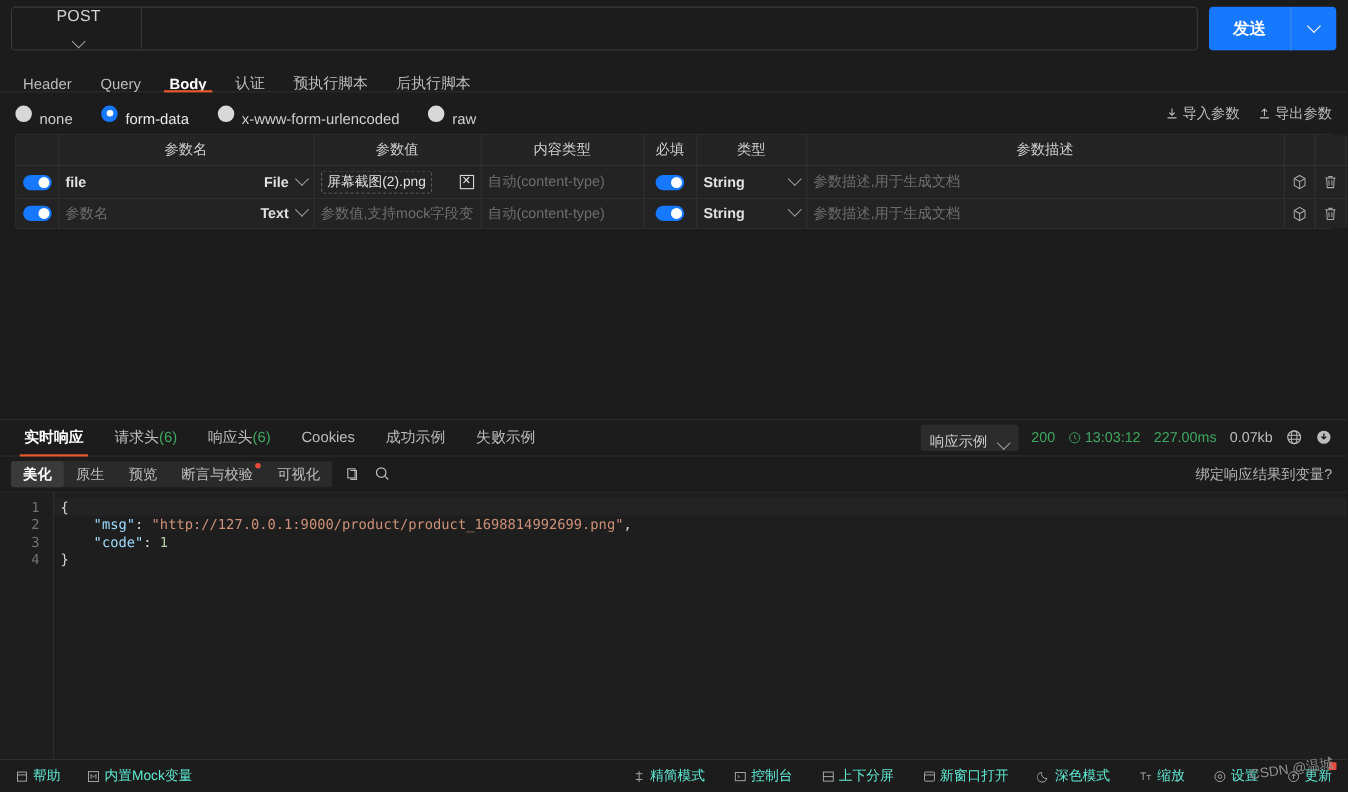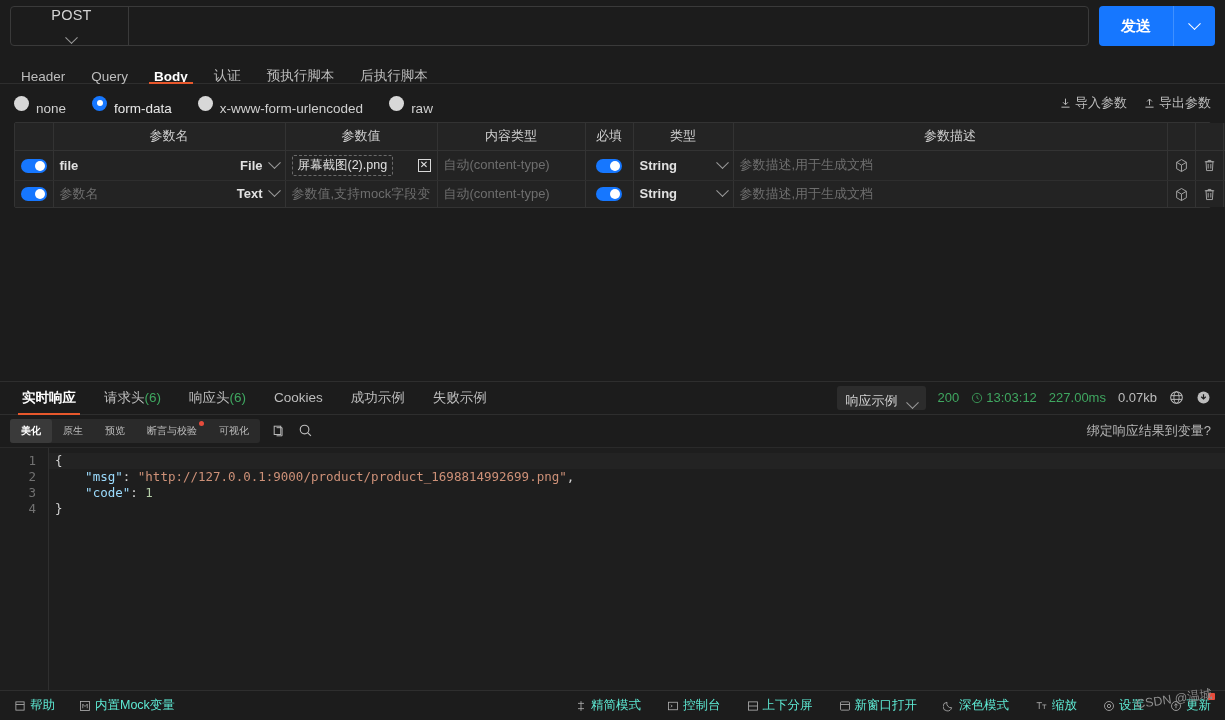--- a/index.html
+++ b/index.html
@@ -92,21 +92,21 @@
   .resp-meta { margin-left: auto; display: flex; align-items: center; gap: 12px; padding-right: 6px; }
   .rmock { background: #2c2c2c; border-radius: 3px; height: 24px; display: flex; align-items: flex-end;
     gap: 10px; padding: 0 9px; font-size: 13px; color: #d0d0d0; cursor: pointer; }
   .m-ok { color: #3fa760; font-size: 13px; }
   .m-gray { color: #bdbdbd; font-size: 13px; }
   .m-ico { display:flex; align-items:center; cursor: pointer; }
 
   
   .viewbar { height: 32px; display: flex; align-items: center; padding: 0 10px; flex: 0 0 auto; position: relative; }
   .segs { display: flex; align-items: center; background: #2a2a2a; border-radius: 3px; height: 24px; }
-  .seg { padding: 0 11px; height: 100%; display: flex; align-items: center; font-size: 10px; color: #bdbdbd;
+  .seg { padding: 0 11px; height: 100%; display: flex; align-items: center; font-size: 13px; color: #bdbdbd;
     position: relative; cursor: pointer; }
   .seg.active { background: #3a3a3a; color: #fff; border-radius: 3px; font-weight: 700; }
   .dot { position: absolute; top: 2px; right: 4px; width: 5px; height: 5px; border-radius: 50%; background: #e74c3c; }
   .vb-ico { margin-left: 12px; display: flex; align-items: center; cursor: pointer; }
   .bindvar { margin-left: auto; font-size: 13px; color: #b5b5b5; cursor: pointer; padding-right: 4px; }
 
   
   .code { flex: 1 1 auto; display: flex; background: #1e1e1e; border-top: 1px solid #2a2a2a;
     overflow: hidden; min-height: 0; }
   .gutter { width: 48px; flex: 0 0 auto; background: #1e1e1e; padding-top: 5px; text-align: right; }

